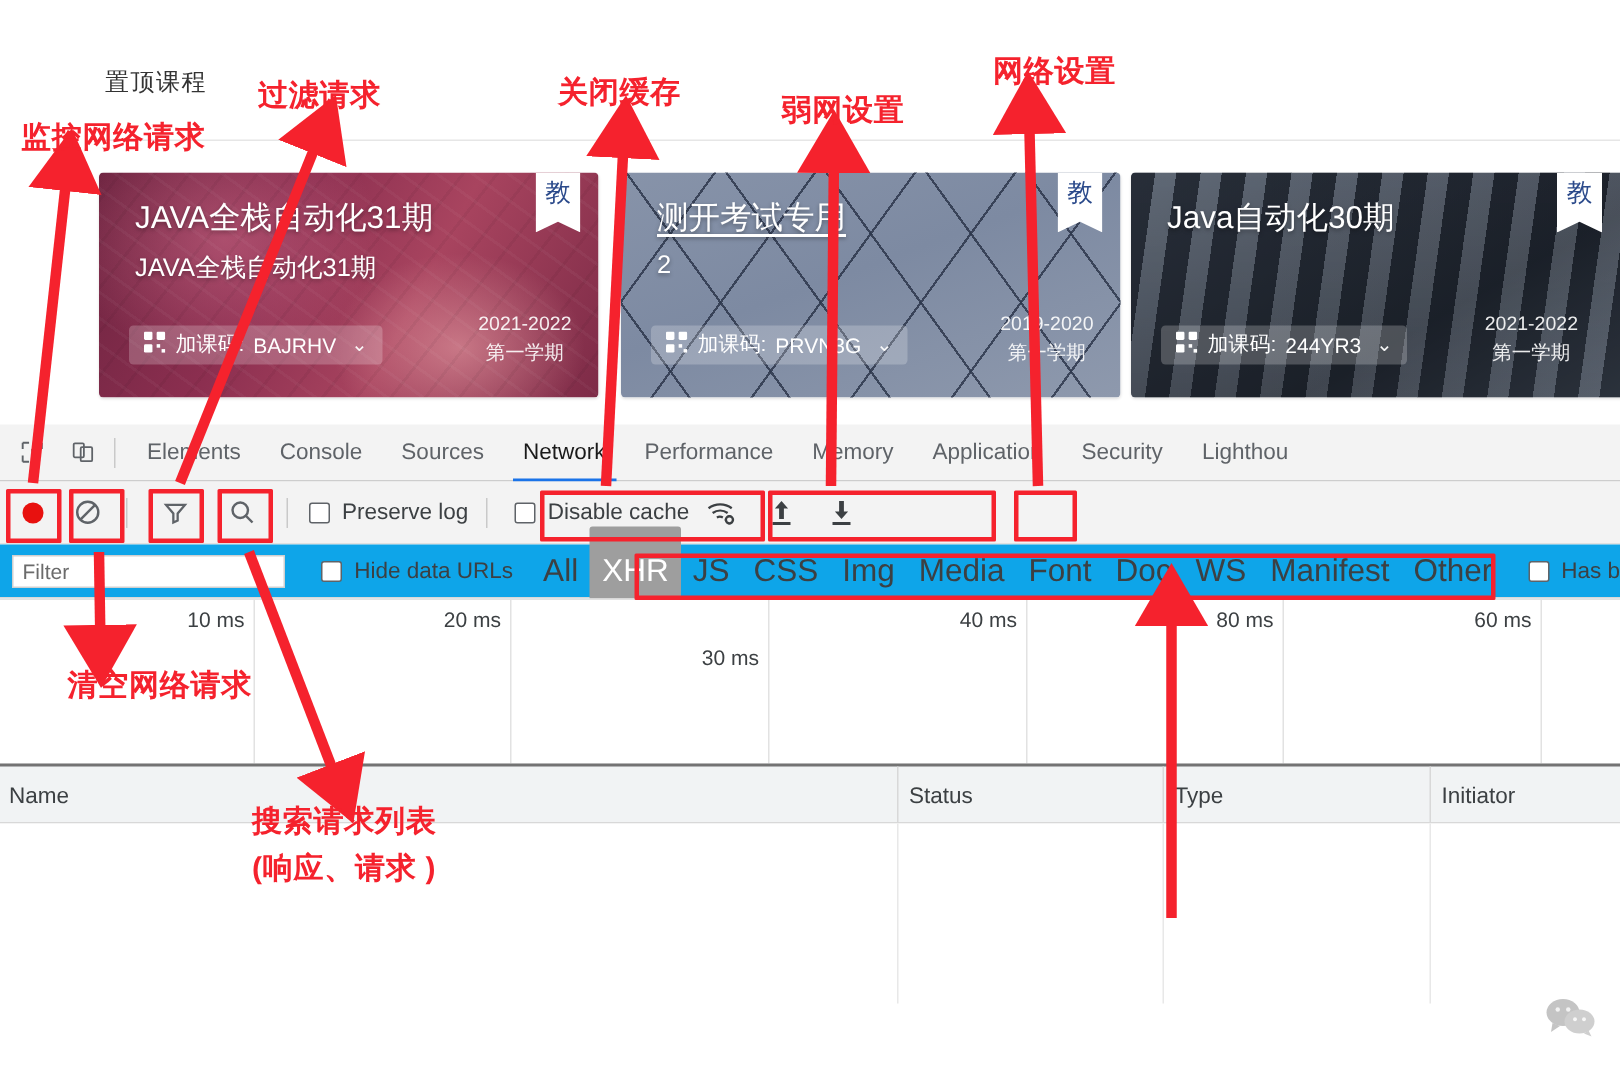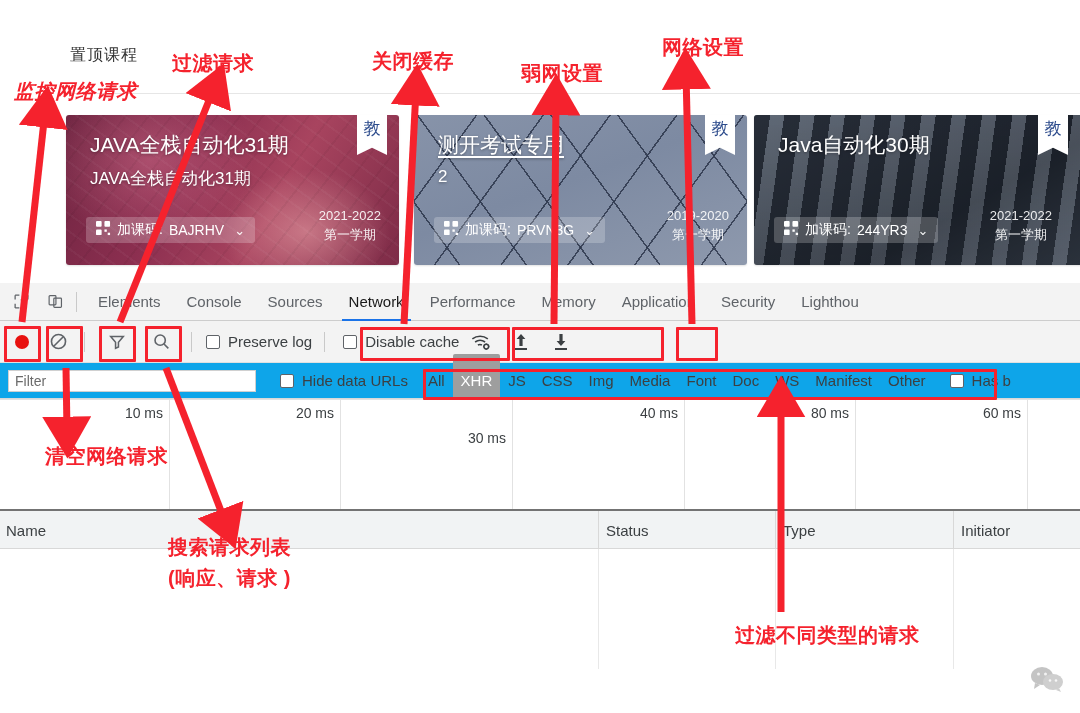--- a/index.html
+++ b/index.html
@@ -128,21 +128,21 @@
     position:relative; height:36px; background:#0ea5e9; border-bottom:1px solid #d8d8d8;
     display:flex; align-items:center;
   }
   #filter-input {
     width:248px; height:22px; margin-left:8px; background:#fff; border:1px solid #d0d0d0;
     font-size:14px; color:#9aa0a6; display:flex; align-items:center; padding-left:6px;
   }
   #filter-input .ph { color:#6b6b6b; }
   .type-list { display:flex; align-items:center; gap:0; }
   .type-item {
-    font-size:15px; color:#3c4043; padding:18px 8px; border-radius:2px; white-space:nowrap;
+    font-size:21px; color:#3c4043; padding:18px 8px; border-radius:2px; white-space:nowrap;
   }
   .type-item.selected { background:#9e9e9e; color:#fff; }
 
   
   #overview { position:relative; height:110px; background:#fff; }
   #overview .vline { position:absolute; top:0; bottom:0; width:1px; background:#e2e2e2; }
   #overview .tick { position:absolute; top:6px; font-size:14px; color:#3c4043; transform:translateX(-100%); }
   #overview .topline { position:absolute; left:0; right:0; top:0; height:1px; background:#e2e2e2; }
 
   
@@ -443,29 +443,28 @@
 
     <line x1="692" y1="324" x2="686" y2="74" stroke="#f5222d" stroke-width="7" marker-end="url(#ah)"></line>
 
     <line x1="66" y1="368" x2="67" y2="432" stroke="#f5222d" stroke-width="7" marker-end="url(#ah)"></line>
 
     <line x1="166" y1="368" x2="226" y2="524" stroke="#f5222d" stroke-width="7" marker-end="url(#ah)"></line>
 
     <line x1="781" y1="612" x2="781" y2="402" stroke="#f5222d" stroke-width="7" marker-end="url(#ah)"></line>
   </svg>
 
-  <div class="ann-text" style="left:14px;  top:78px;font-style:italic;">监控网络请求</div>
+  <div class="ann-text" style="left:14px;  top:78px;">监控网络请求</div>
   <div class="ann-text" style="left:172px; top:50px;">过滤请求</div>
   <div class="ann-text" style="left:372px; top:48px;">关闭缓存</div>
   <div class="ann-text" style="left:521px; top:60px;">弱网设置</div>
   <div class="ann-text" style="left:662px; top:34px;">网络设置</div>
   <div class="ann-text" style="left:45px;  top:443px;">清空网络请求</div>
   <div class="ann-text" style="left:168px; top:565px;">(响应、请求 )</div>
   <div class="ann-text" style="left:168px; top:534px;">搜索请求列表</div>
-  <div class="ann-text" style="left:735px; top:622px;">过滤不同类型的请求</div>
 
   <div id="watermark">
     <span>
       <svg width="34" height="28" viewBox="0 0 34 28" fill="#c4c4c4">
         <ellipse cx="12" cy="11" rx="11" ry="9"></ellipse>
         <path d="M5 18 L4 24 L10 20 z"></path>
         <ellipse cx="23" cy="17" rx="10" ry="8" fill="#cfcfcf"></ellipse>
         <path d="M29 23 L31 27 L26 25 z" fill="#cfcfcf"></path>
         <circle cx="8.5" cy="9" r="1.5" fill="#f2f2f2"></circle>
         <circle cx="15.5" cy="9" r="1.5" fill="#f2f2f2"></circle>

